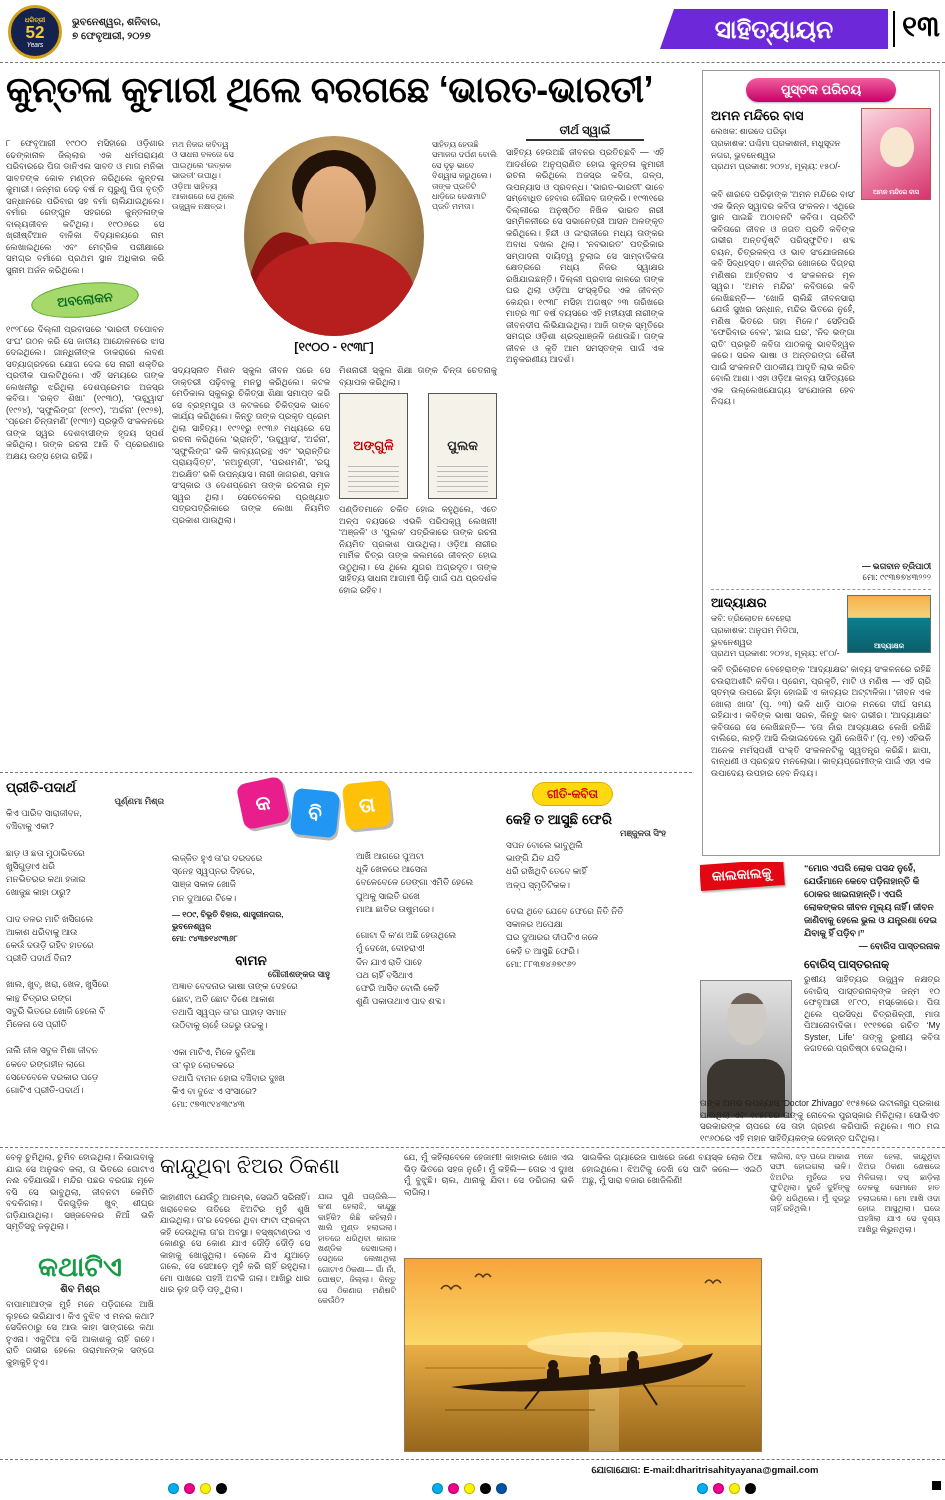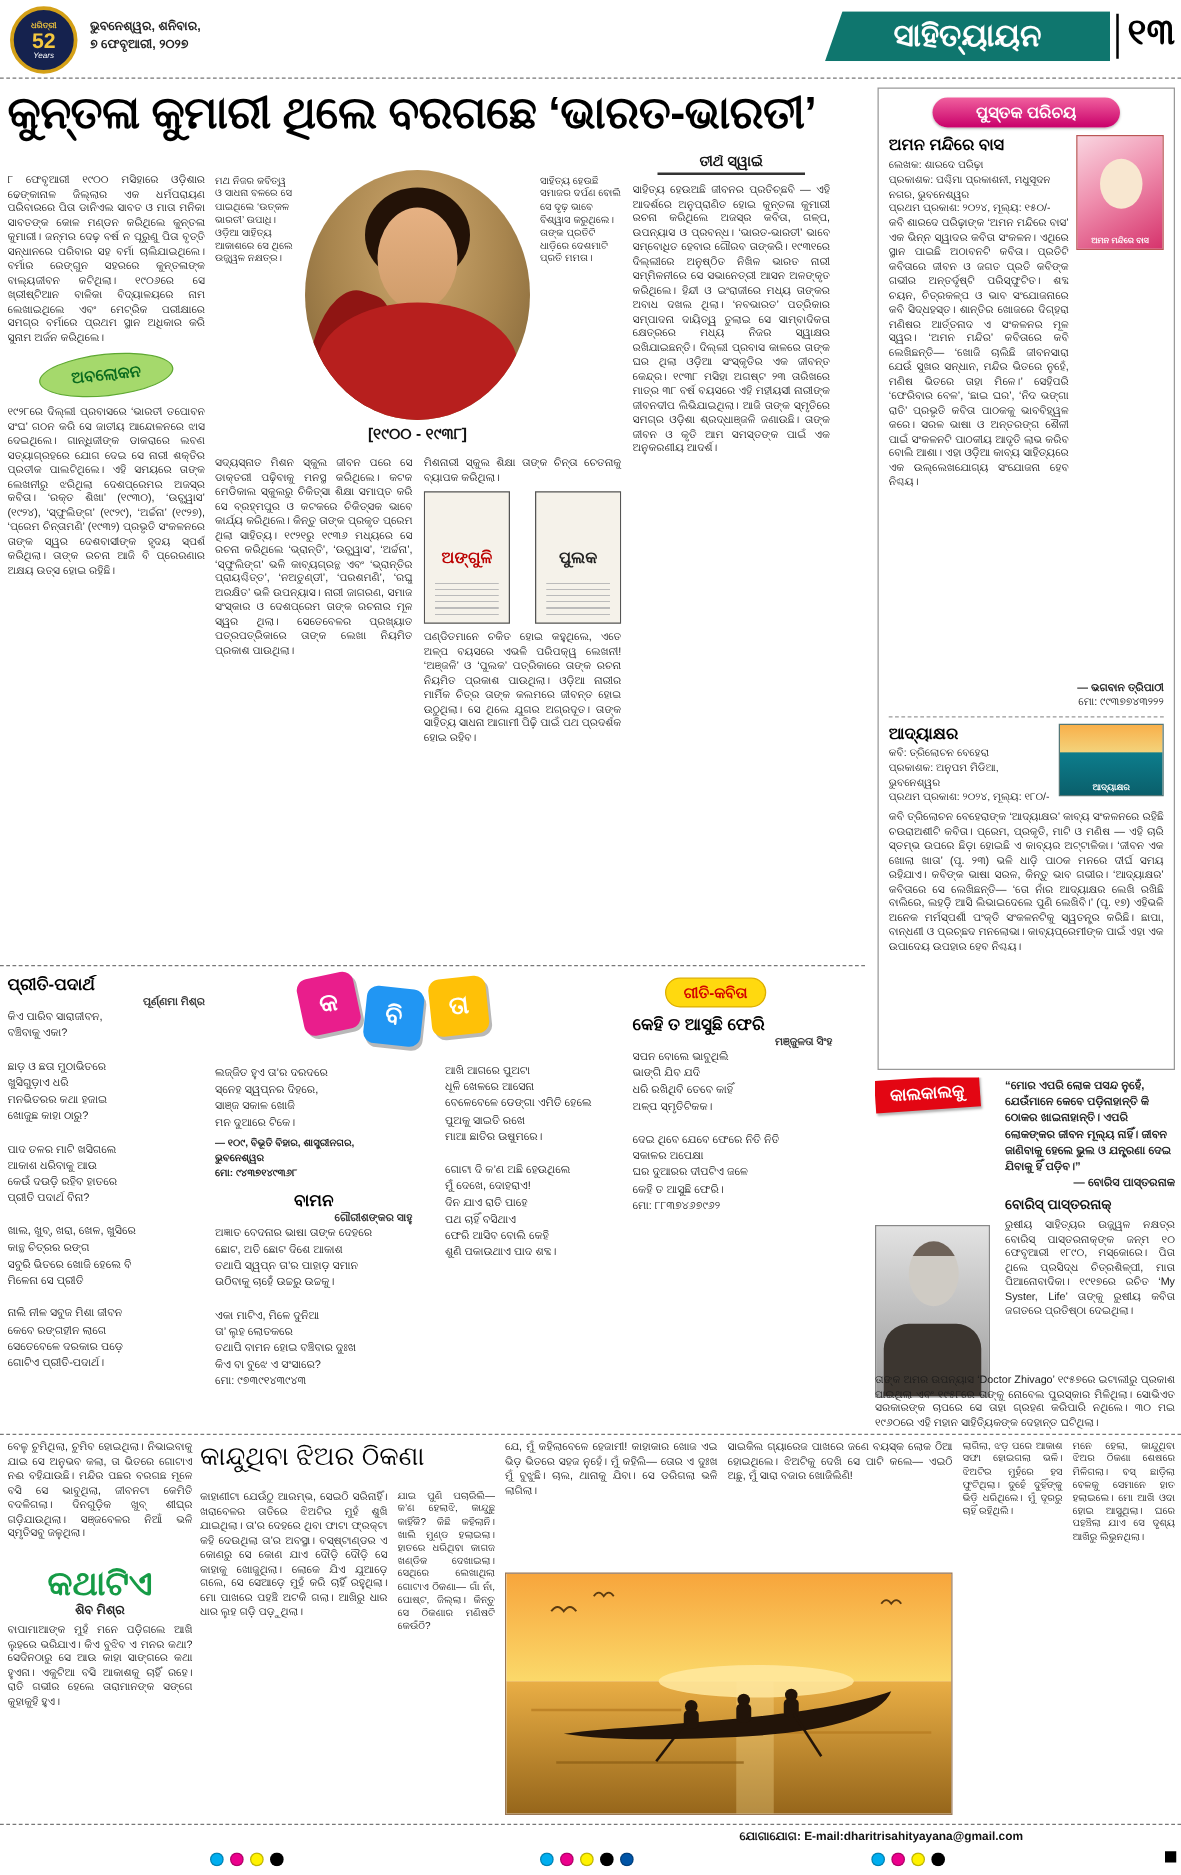--- a/index.html
+++ b/index.html
@@ -11,21 +11,21 @@
   .poem { font-size:8.8px; line-height:1.5; white-space:pre-line; color:#1c1c1c; overflow:hidden; }
   .dashed { border-top:1.4px dashed #777; }
 
   
   .badge { width:54px; height:54px; border-radius:50%; background:#15224e; border:3px solid #d4a017;
            display:flex; flex-direction:column; align-items:center; justify-content:center; }
   .badge .b-top { font-size:6.5px; color:#f3c73f; font-weight:bold; }
   .badge .b-num { font-size:17px; color:#f3c73f; font-weight:bold; line-height:1; }
   .badge .b-yrs { font-size:6.5px; color:#fff; font-style:italic; }
   .dateline { font-size:10px; font-weight:600; color:#222; line-height:1.4; }
-  .masthead { background:#0f766e; color:#fff; font-weight:bold; font-size:25px; text-align:center; line-height:40px;
+  .masthead { background:#6d28d9; color:#fff; font-weight:bold; font-size:25px; text-align:center; line-height:40px;
               clip-path:polygon(14px 0, 100% 0, 100% 100%, 0 100%); }
   .pageno { font-size:29px; font-weight:bold; color:#000; }
 
   .headline { font-size:36px; font-weight:800; color:#000; line-height:1.12; letter-spacing:-.5px; }
 
   
   .sidebox { border:1px solid #999; padding:7px 8px; overflow:hidden; }
   .pill { width:150px; margin:0 auto 6px; background:linear-gradient(#f0609e,#c9006a); color:#fff; font-weight:bold;
           font-size:13px; text-align:center; border-radius:14px; padding:4px 12px; box-shadow:0 1px 2px rgba(0,0,0,.3); }
   .bk-title { font-size:13px; font-weight:bold; color:#000; margin:3px 0 2px; }
@@ -112,21 +112,21 @@
     <div class="pill">ପୁସ୍ତକ ପରିଚୟ</div>
 
     <div>
       <div class="cover1">
         <div class="c-face"></div>
         <div class="c-t">ଅମନ ମନ୍ଦିରେ ବାସ</div>
       </div>
       <div class="bk-title">ଅମନ ମନ୍ଦିରେ ବାସ</div>
       <div class="bk-meta">ଲେଖକ: ଶାରଦେ ପରିଢ଼ା</div>
       <div class="bk-meta">ପ୍ରକାଶକ: ପଶ୍ଚିମା ପ୍ରକାଶନୀ, ମଧୁସୂଦନ ନଗର, ଭୁବନେଶ୍ୱର</div>
-      <div class="bk-meta" style="margin-bottom:0;">ପ୍ରଥମ ପ୍ରକାଶ: ୨୦୨୪, ମୂଲ୍ୟ: ୧୫୦/-</div>
+      <div class="bk-meta" style="margin-bottom:16px;">ପ୍ରଥମ ପ୍ରକାଶ: ୨୦୨୪, ମୂଲ୍ୟ: ୧୫୦/-</div>
       <div class="bt" style="height:372px;">କବି ଶାରଦେ ପରିଢ଼ାଙ୍କ ‘ଅମନ ମନ୍ଦିରେ ବାସ’ ଏକ ଭିନ୍ନ ସ୍ୱାଦର କବିତା ସଂକଳନ। ଏଥିରେ ସ୍ଥାନ ପାଇଛି ଅଠାବନଟି କବିତା। ପ୍ରତିଟି କବିତାରେ ଜୀବନ ଓ ଜଗତ ପ୍ରତି କବିଙ୍କ ଗଭୀର ଅନ୍ତର୍ଦୃଷ୍ଟି ପରିସ୍ଫୁଟିତ। ଶବ୍ଦ ଚୟନ, ଚିତ୍ରକଳ୍ପ ଓ ଭାବ ସଂଯୋଜନାରେ କବି ସିଦ୍ଧହସ୍ତ। ଶାନ୍ତିର ଖୋଜରେ ଦିଗ୍‌ହରା ମଣିଷର ଆର୍ତ୍ତନାଦ ଏ ସଂକଳନର ମୂଳ ସ୍ୱର। ‘ଅମନ ମନ୍ଦିର’ କବିତାରେ କବି ଲେଖିଛନ୍ତି— ‘ଖୋଜି ଚାଲିଛି ଜୀବନସାରା ଯେଉଁ ସୁଖର ସନ୍ଧାନ, ମନ୍ଦିର ଭିତରେ ନୁହେଁ, ମଣିଷ ଭିତରେ ତାହା ମିଳେ।’ ସେହିପରି ‘ଫେରିବାର ବେଳ’, ‘ଛାଇ ଘର’, ‘ନିଦ ଭଙ୍ଗା ରାତି’ ପ୍ରଭୃତି କବିତା ପାଠକକୁ ଭାବବିହ୍ୱଳ କରେ। ସରଳ ଭାଷା ଓ ଅନ୍ତରଙ୍ଗ ଶୈଳୀ ପାଇଁ ସଂକଳନଟି ପାଠକୀୟ ଆଦୃତି ଲାଭ କରିବ ବୋଲି ଆଶା। ଏହା ଓଡ଼ିଆ କାବ୍ୟ ସାହିତ୍ୟରେ ଏକ ଉଲ୍ଲେଖଯୋଗ୍ୟ ସଂଯୋଜନା ହେବ ନିଶ୍ଚୟ।</div>
       <div class="signoff">— ଭଗବାନ ତ୍ରିପାଠୀ</div>
       <div class="signoff" style="font-weight:normal;">ମୋ: ୯୯୩୭୭୪୩୨୨୨</div>
     </div>
 
     <div style="border-top:1px dashed #999; margin:6px 0 5px;"></div>
 
     <div>
       <div class="cover2">
         <div class="c-t">ଆଦ୍ୟାକ୍ଷର</div>

